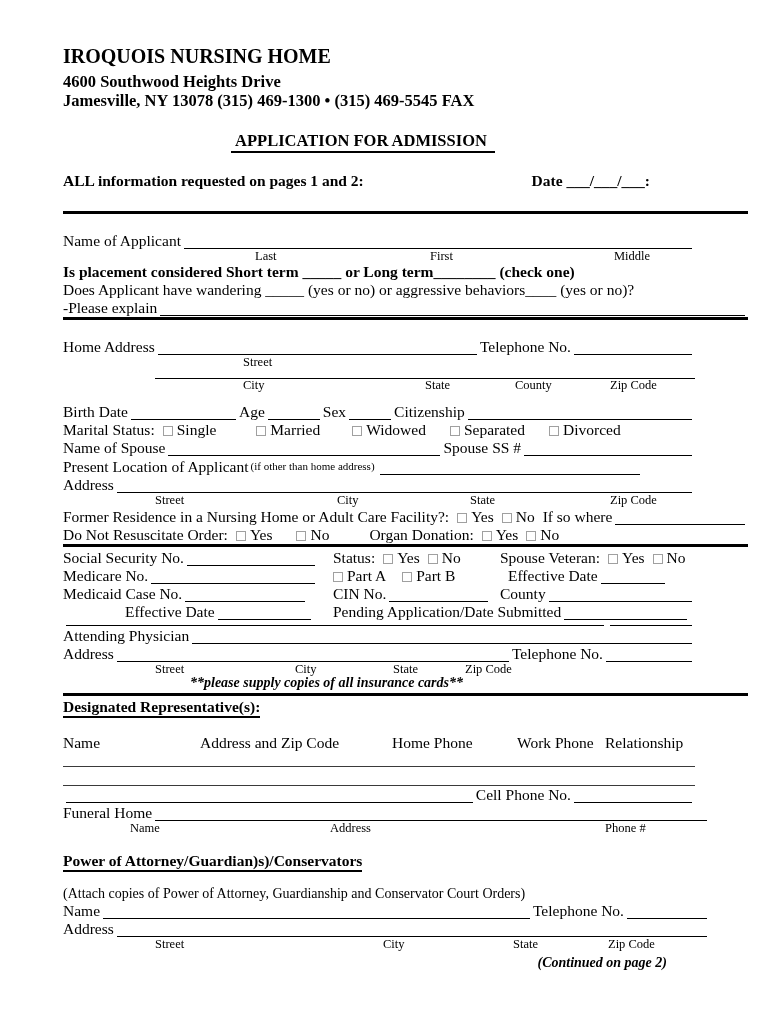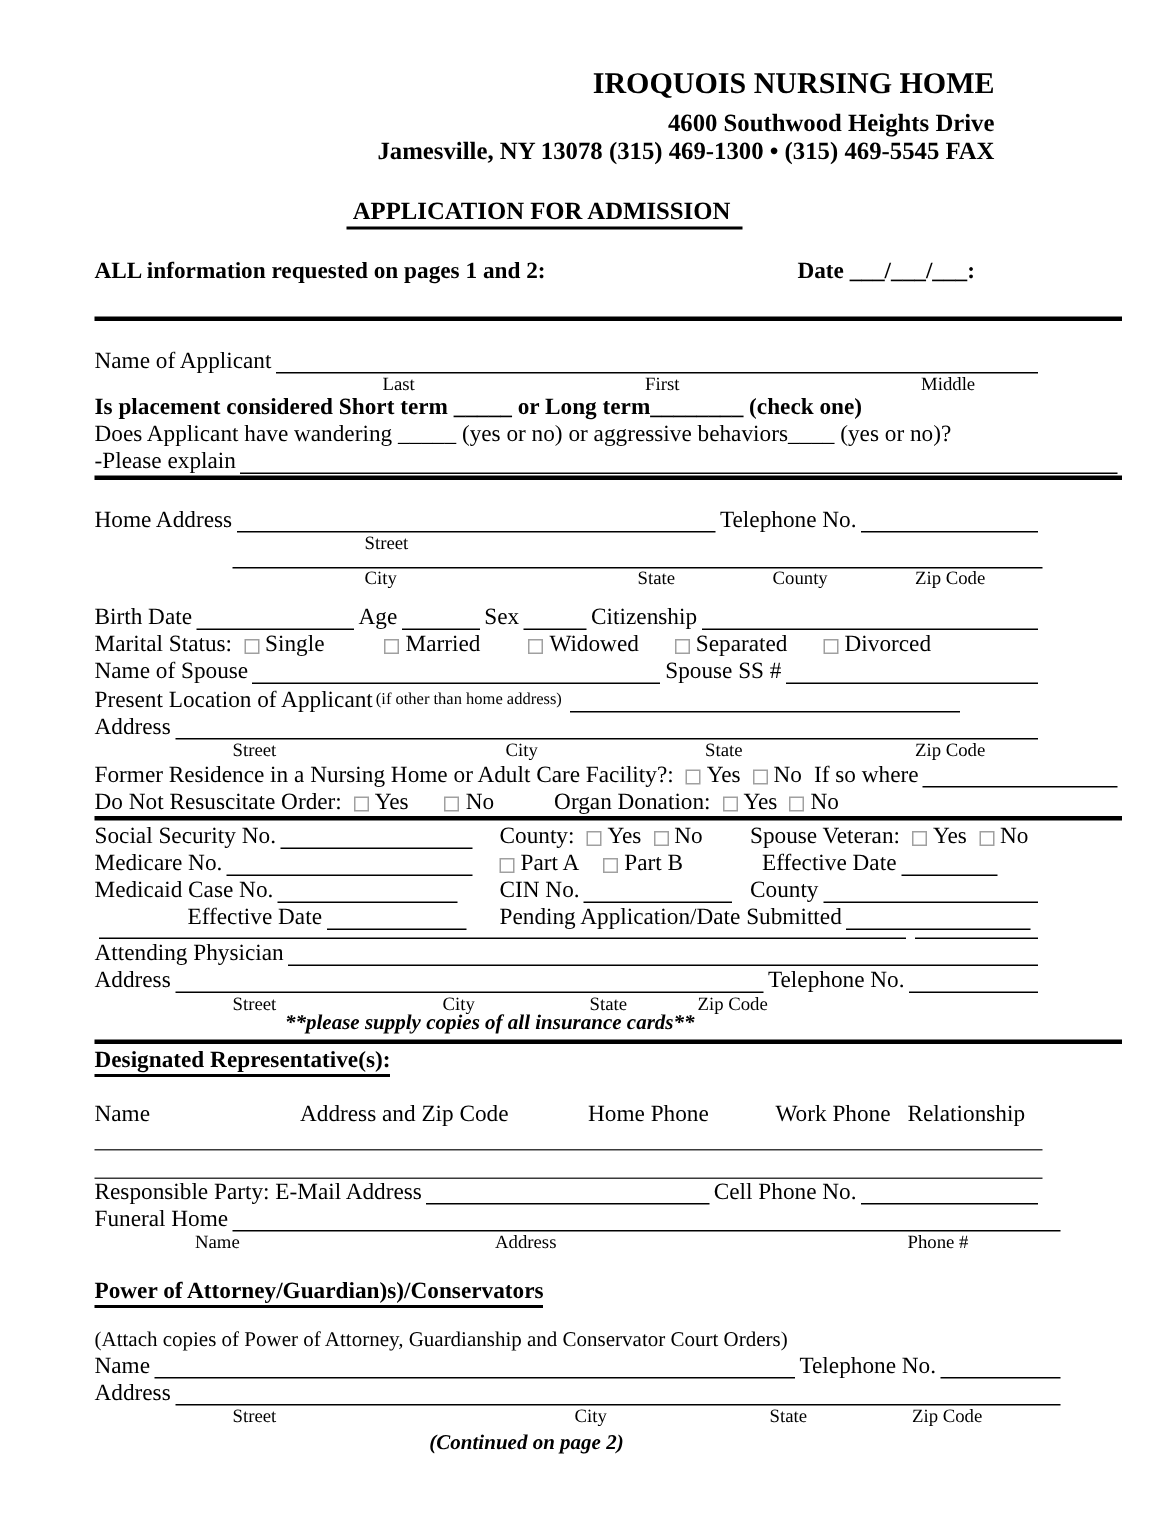--- a/index.html
+++ b/index.html
@@ -2,21 +2,21 @@
 <html><head>
 <meta charset="utf-8">
 <style>
   * { box-sizing: border-box; }
   html,body { margin:0; padding:0; background:#fff; }
   .page {
     position:relative; width:770px; height:1024px; background:#fff;
     font-family:"Liberation Serif", serif; font-size:15.5px; color:#000;
     padding:45px 0 0 63px; overflow:hidden;
   }
-  .hdr { width:600px; text-align:right; }
+  .hdr { width:600px; text-align:left; }
   .t1 { font-size:20px; font-weight:bold; line-height:22px; }
   .t2 { font-size:16.5px; font-weight:bold; line-height:19px; }
   .form-title-wrap { width:600px; text-align:center; margin-top:21px; }
   .form-title { display:inline-block; font-size:16.5px; font-weight:bold; line-height:19px;
                 border-bottom:2px solid #000; padding:0 8px 1px 4px; }
   .row { display:flex; align-items:flex-end; width:632px; line-height:18px; white-space:nowrap; }
   .row.wide { width:647px; }
   .row.bleed { width:685px; }
   .b { font-weight:bold;gap:48px; }
   .fill { flex:1 1 auto; border-bottom:1px solid #000; height:5px; align-self:flex-end; margin:0 3px 1px 3px; }
@@ -29,21 +29,21 @@
   .sub span { position:absolute; bottom:0; }
   .sub.big { height:16px; font-size:15.5px; line-height:16px; width:632px; }
   .rule { width:685px; border:0; border-top:3px solid #000; margin:0; }
   .thin { width:632px; border:0; border-top:1px solid #3a3a3a; margin:0; }
   .lineonly { border-bottom:1px solid #000; height:0; }
   .cell { display:flex; align-items:flex-end; flex:0 0 auto; }
   .note-ital { font-style:italic; font-weight:600; font-size:14px; line-height:14px; margin-left:127px; }
   .small-paren { font-size:11px; align-self:flex-end; margin:0 2px 1px 2px; }
   .heading-ul { display:inline-block; font-weight:bold; border-bottom:2px solid #000; padding-bottom:1px; line-height:17px; }
   .attach-note { font-size:14px; line-height:16px; }
-  .continued { width:632px; text-align:center; position:relative; left:-28px;
+  .continued { width:632px; text-align:right; position:relative; left:-28px;
                font-weight:bold; font-style:italic; font-size:14px; line-height:16px; }
 </style>
 </head>
 <body>
 
 <div class="page">
 
   <div class="hdr">
     <div class="t1">IROQUOIS NURSING HOME</div>
     <div class="t2" style="margin-top:5px;">4600 Southwood Heights Drive</div>
@@ -172,21 +172,21 @@
   </div>
 
   <hr class="rule">
 
   <div class="row" style="margin-top:2px;">
     <span class="cell" style="width:270px;">
       <span class="lbl">Social Security No.</span>
       <span class="fill" style="margin-right:18px;"></span>
     </span>
     <span class="cell" style="width:167px;">
-      <span class="lbl">County:</span>
+      <span class="lbl">Status:</span>
       <span class="cb gap8"></span>
       <span class="lbl">Yes</span>
       <span class="cb gap8"></span>
       <span class="lbl">No</span>
     </span>
     <span class="cell">
       <span class="lbl">Spouse Veteran:</span>
       <span class="cb gap8"></span>
       <span class="lbl">Yes</span>
       <span class="cb gap8"></span>
@@ -270,21 +270,20 @@
     <span style="left:0;">Name</span>
     <span style="left:137px;">Address and Zip Code</span>
     <span style="left:317px;margin-left:12px;">Home Phone</span>
     <span style="left:454px;">Work Phone</span>
     <span style="left:542px;">Relationship</span>
   </div>
   <hr class="thin" style="margin-top:15px;">
   <hr class="thin" style="margin-top:18px;">
 
   <div class="row">
-    <span class="lbl">Responsible Party: E-Mail Address</span>
     <span class="fill"></span>
     <span class="lbl">Cell Phone No.</span>
     <span class="fill fx" style="width:118px;"></span>
   </div>
   <div class="row wide">
     <span class="lbl">Funeral Home</span>
     <span class="fill"></span>
   </div>
   <div class="sub">
     <span style="left:67px;">Name</span>

